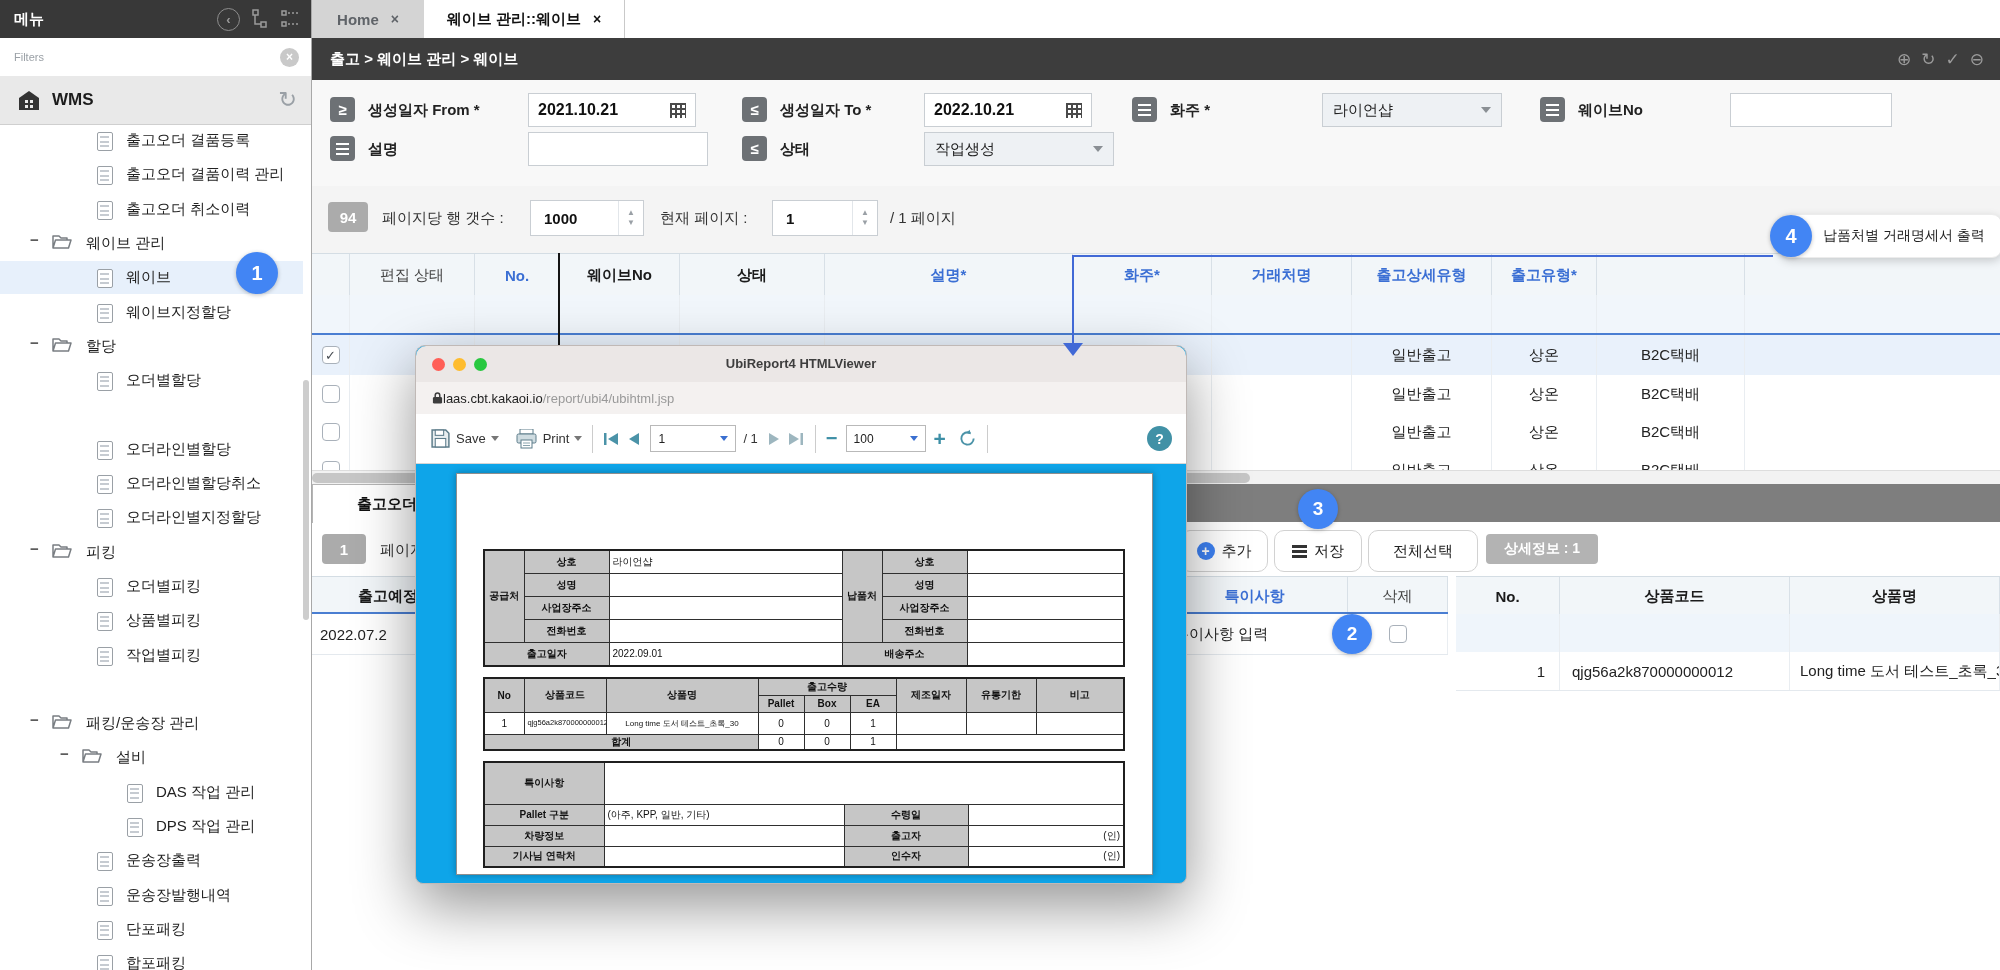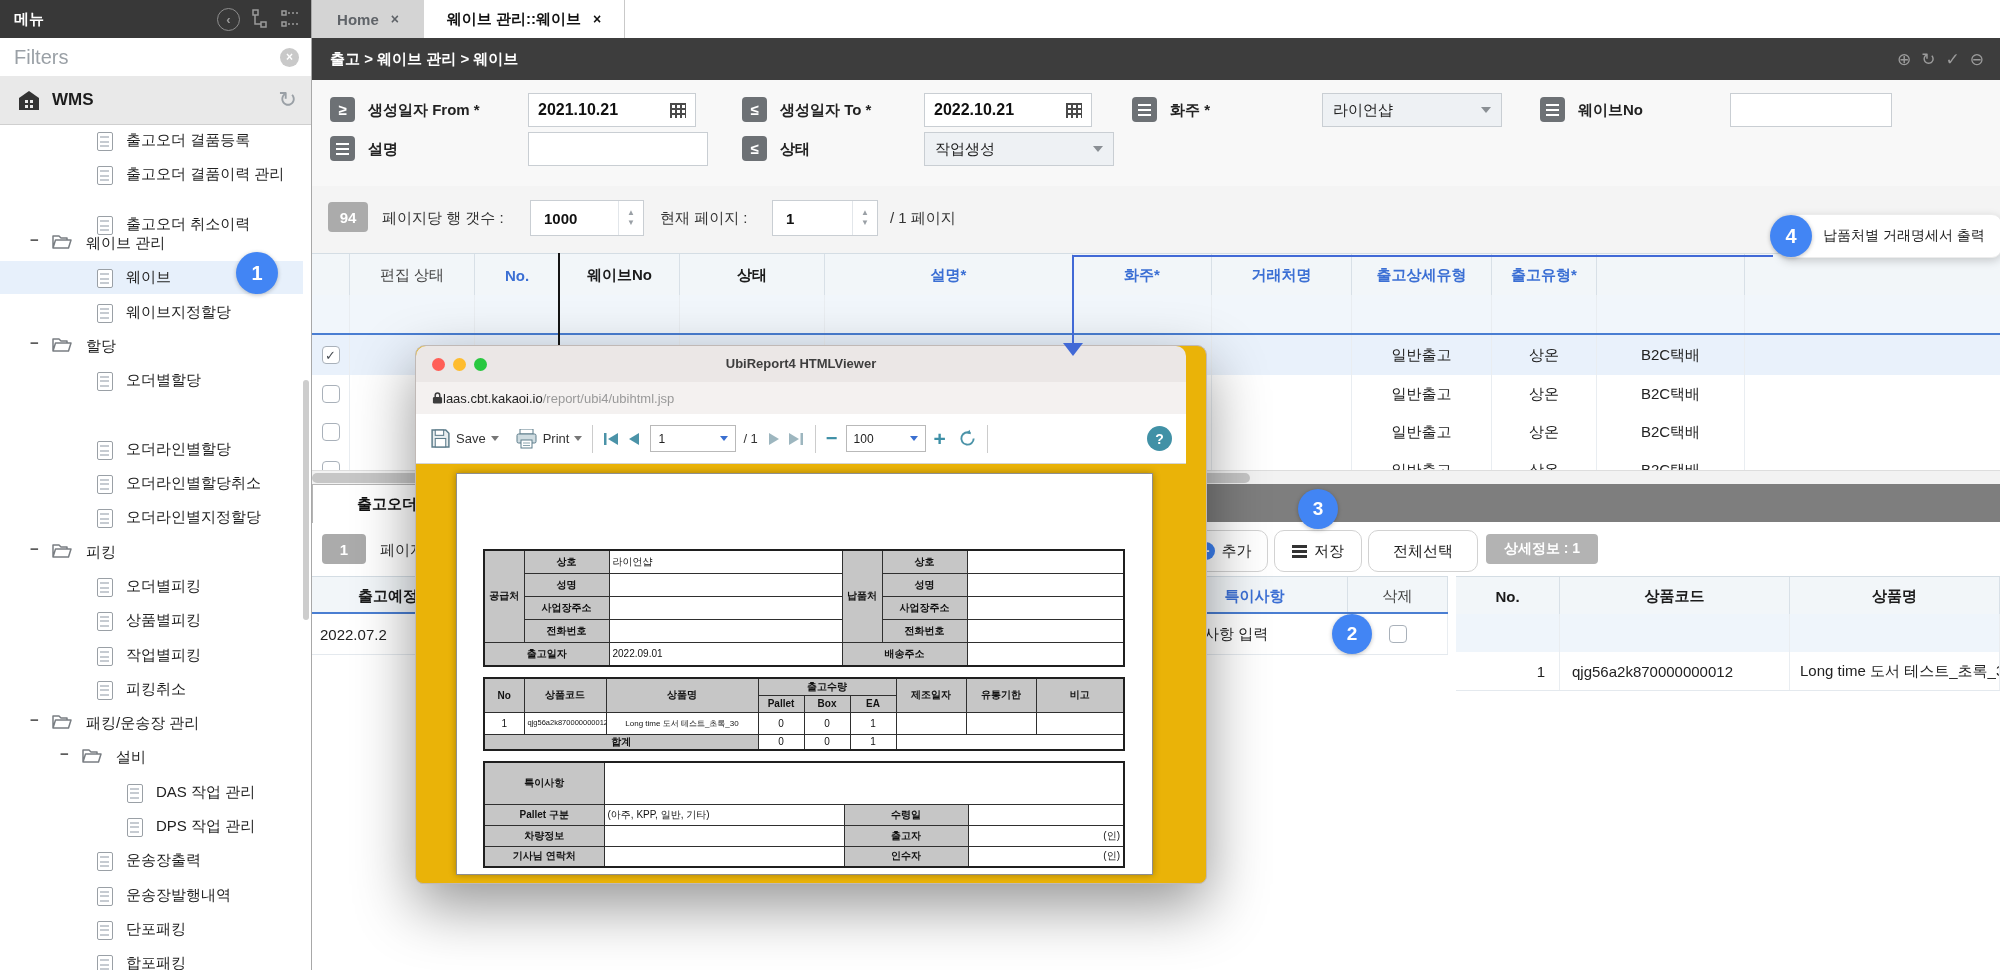--- a/index.html
+++ b/index.html
@@ -6,21 +6,21 @@
     font-family:"Liberation Sans","DejaVu Sans",sans-serif;background:#fff;}
   #canvas{position:relative;width:2000px;height:970px;background:#fff;overflow:hidden;}
   .abs{position:absolute;}
   .flexc{display:flex;align-items:center;}
   
   #menubar{left:0;top:0;width:312px;height:38px;background:#383838;color:#fff;}
   #menubar .mtitle{margin-left:14px;font-size:15px;font-weight:700;}
   .circ-ico{width:21px;height:21px;border:1.5px solid #8d8d8d;border-radius:50%;color:#9b9b9b;
     display:flex;align-items:center;justify-content:center;font-size:13px;font-weight:700;}
   #filtersbox{left:0;top:38px;width:311px;height:38px;background:#fff;border-bottom:1px solid #dcdcdc;}
-  #filtersbox .ph{margin-left:14px;font-size:20px;color:#9aa0a6;}
+  #filtersbox .ph{margin-left:14px;font-size:11px;color:#9aa0a6;}
   .clear-circ{width:19px;height:19px;border-radius:50%;background:#c9c9c9;color:#fff;
     display:flex;align-items:center;justify-content:center;font-size:12px;font-weight:700;}
   #wmsrow{left:0;top:76px;width:311px;height:48px;background:#e9e9e9;border-bottom:1px solid #cfcfcf;}
   #wmsrow .wlabel{font-size:17px;font-weight:700;color:#1c1c1c;margin-left:10px;}
   #tree{left:0;top:124px;width:311px;height:846px;overflow:hidden;}
   .titem{position:absolute;left:0;width:303px;height:33px;display:flex;align-items:center;font-size:15px;color:#222;cursor:default;}
   .titem.sel{background:#e7f0fb;}
   .tmin{position:absolute;color:#555;font-size:15px;font-weight:700;top:4px;}
   .tico{position:absolute;top:7px;}
   .tlabel{position:absolute;top:7px;white-space:nowrap;}
@@ -87,22 +87,22 @@
     display:flex;align-items:center;justify-content:center;font-size:13px;font-weight:700;color:#474c52;}
   
   .anno{z-index:60;}
   .badge{position:absolute;border-radius:50%;background:#4285f4;color:#fff;font-weight:700;
     display:flex;align-items:center;justify-content:center;z-index:70;box-shadow:0 1px 4px rgba(0,0,0,.25);}
   
   .pbtn{position:absolute;top:530px;height:40px;background:#fff;border:1px solid #d2d2d2;border-radius:10px;
     display:flex;align-items:center;justify-content:center;gap:7px;font-size:15px;color:#222;}
   .redcorner{position:absolute;width:0;height:0;border-top:8px solid #e05252;border-right:8px solid transparent;}
   
-  #modal{left:415px;top:345px;width:770px;height:537px;background:#eab308;border-radius:10px 10px 8px 8px;
-    box-shadow:0 22px 60px rgba(0,0,0,.42);z-index:50;border:1px solid #c0b9b6;box-sizing:content-box;padding-left:20px;}
+  #modal{left:415px;top:345px;width:770px;height:537px;background:#0ea5e9;border-radius:10px 10px 8px 8px;
+    box-shadow:0 22px 60px rgba(0,0,0,.42);z-index:50;border:1px solid #c0b9b6;box-sizing:content-box;}
   #mtitlebar{left:0;top:0;width:770px;height:36px;background:#ebe7e6;border-radius:10px 10px 0 0;border-bottom:1px solid #d8d2d0;}
   .tl{width:13px;height:13px;border-radius:50%;}
   #mtitle{width:770px;text-align:center;font-size:13px;font-weight:700;color:#3e3e3e;position:absolute;top:10px;}
   #murlbar{left:0;top:36px;width:770px;height:32px;background:#f4f1f0;border-bottom:1px solid #e0dbd9;}
   #murl{font-size:13px;margin-left:0;}
   #mtoolbar{left:0;top:68px;width:770px;height:49px;background:#fff;border-bottom:1px solid #d5d5d5;}
   .mdiv{width:1px;height:28px;background:#ccc;margin:0 10px;}
   .msel{height:25px;border:1px solid #b9b9b9;background:#fff;display:flex;align-items:center;
     justify-content:space-between;padding:0 7px;font-size:12px;color:#222;}
   .mcaret{width:0;height:0;border-left:4px solid transparent;border-right:4px solid transparent;border-top:5px solid #3a6fd0;}
@@ -162,21 +162,21 @@
 
   <div class="abs" id="tree">
       <div class="titem" style="top: 0px;">
         <span class="tico doc" style="left:97px;top:8px"></span>
         <span class="tlabel" style="left:126px">출고오더 결품등록</span>
       </div>
       <div class="titem" style="top: 34px;">
         <span class="tico doc" style="left:97px;top:8px"></span>
         <span class="tlabel" style="left:126px">출고오더 결품이력 관리</span>
       </div>
-      <div class="titem" style="top: 84px;">
+      <div class="titem" style="top: 69px;">
         <span class="tico doc" style="left:97px;top:8px"></span>
         <span class="tlabel" style="left:126px">출고오더 취소이력</span>
       </div>
       <div class="titem" style="top: 103px;">
         <span class="tmin" style="left:30px">−</span>
         <span class="tico" style="left:52px"><svg width="20" height="16" viewBox="0 0 20 16">
             <path d="M1 14 V2 H7 L9 4 H15 V6 M1 14 L3.5 6 H19 L16.5 14 Z" fill="#fff" stroke="#797e83" stroke-width="1.5" stroke-linejoin="round"></path>
           </svg></span>
         <span class="tlabel" style="left:86px">웨이브 관리</span>
       </div>
@@ -222,24 +222,20 @@
         <span class="tico doc" style="left:97px;top:8px"></span>
         <span class="tlabel" style="left:126px">오더별피킹</span>
       </div>
       <div class="titem" style="top: 480px;">
         <span class="tico doc" style="left:97px;top:8px"></span>
         <span class="tlabel" style="left:126px">상품별피킹</span>
       </div>
       <div class="titem" style="top: 515px;">
         <span class="tico doc" style="left:97px;top:8px"></span>
         <span class="tlabel" style="left:126px">작업별피킹</span>
-      </div>
-      <div class="titem" style="top: 549px;">
-        <span class="tico doc" style="left:97px;top:8px"></span>
-        <span class="tlabel" style="left:126px">피킹취소</span>
       </div>
       <div class="titem" style="top: 583px;">
         <span class="tmin" style="left:30px">−</span>
         <span class="tico" style="left:52px"><svg width="20" height="16" viewBox="0 0 20 16">
             <path d="M1 14 V2 H7 L9 4 H15 V6 M1 14 L3.5 6 H19 L16.5 14 Z" fill="#fff" stroke="#797e83" stroke-width="1.5" stroke-linejoin="round"></path>
           </svg></span>
         <span class="tlabel" style="left:86px">패킹/운송장 관리</span>
       </div>
       <div class="titem" style="top: 617px;">
         <span class="tmin" style="left:60px">−</span>

